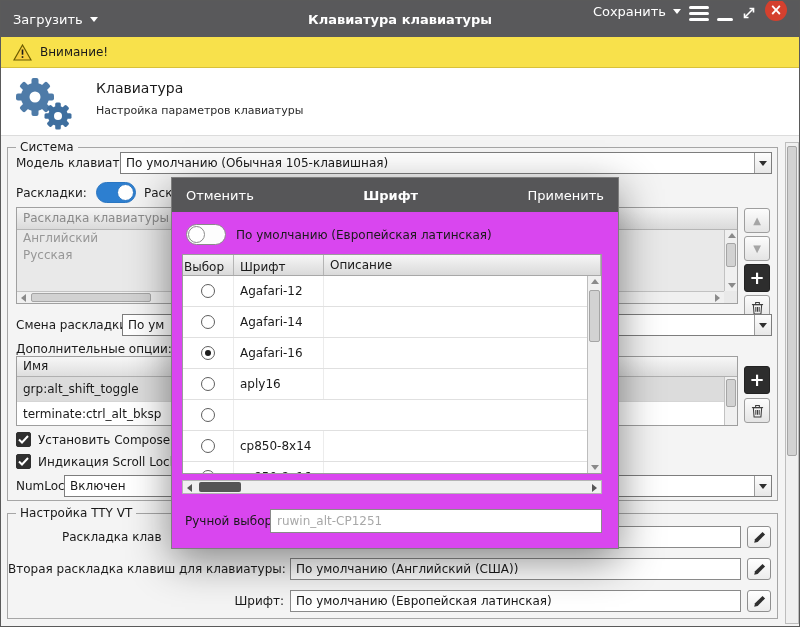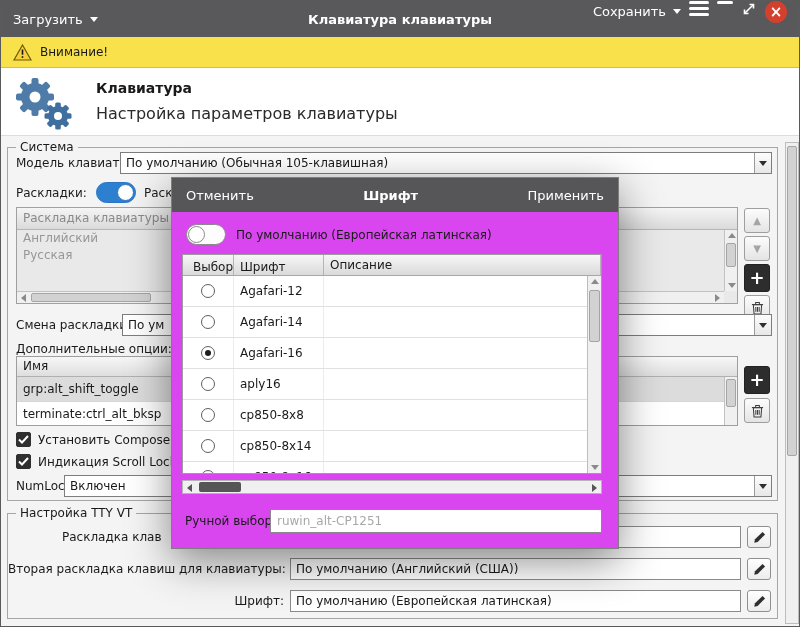--- a/index.html
+++ b/index.html
@@ -7,34 +7,34 @@
   .screen{position:relative;width:800px;height:627px;background:#f4f4f4;
     font-family:"DejaVu Sans","Liberation Sans",sans-serif;font-size:12px;color:#1a1a1a;
     border:1px solid #5a5a5a;overflow:hidden;margin:0 auto}
   .abs{position:absolute}
 
   
   .titlebar{position:absolute;left:0;top:0;width:100%;height:36px;background:#59595b;color:#fff;display:flex;align-items:center}
   .tb-menu{display:flex;align-items:center;gap:7px;padding:16px 12px;height:100%;font-size:13px;cursor:default}
   .caret-down{width:0;height:0;border:4px solid transparent;border-top:5px solid #fff;margin-top:5px}
   .tb-title{position:absolute;left:0;right:0;text-align:center;font-size:13px;font-weight:bold;pointer-events:none}
-  .tb-right{position:absolute;right:12px;top:0;height:20px;display:flex;align-items:flex-start;gap:8px}
+  .tb-right{position:absolute;right:12px;top:0;height:20px;display:flex;align-items:flex-end;gap:8px}
   .icon-btn{display:flex;align-items:center;justify-content:center}
   .burger{display:flex;flex-direction:column;gap:3px}
   .burger i{display:block;width:20px;height:3px;background:#fff;border-radius:2px}
   .minbar{width:16px;height:3px;background:#fff;border-radius:2px}
   .close-btn{width:22px;height:22px;border-radius:50%;background:#d4402e;display:flex;align-items:center;justify-content:center;color:#fff;font-size:15px;font-weight:bold;line-height:1}
 
   
   .warnbar{position:absolute;left:0;top:36px;width:100%;height:31px;background:#f8e14b;border-bottom:1px solid #d8c139;display:flex;align-items:center;gap:8px;padding:0 12px}
 
   
   .appheader{position:absolute;left:0;top:67px;width:100%;height:68px;background:#fff;border-bottom:1px solid #dcdcdc}
-  .h-title{position:absolute;left:95px;top:12px;font-size:14px;font-weight:bold}
-  .h-sub{position:absolute;left:95px;top:36px;font-size:16px;color:#2a2a2a}
+  .h-title{position:absolute;left:95px;top:12px;font-size:14px;font-weight:normal}
+  .h-sub{position:absolute;left:95px;top:36px;font-size:11px;color:#2a2a2a}
 
   
   .groupbox{position:absolute;border:1px solid #a6a6a6}
   .legend{position:absolute;top:-8px;left:8px;background:#f4f4f4;padding:0 4px;font-size:12px}
   .lbl{position:absolute;font-size:12px;line-height:22px;white-space:nowrap}
   .rlabel{position:absolute;font-size:12px;line-height:22px;text-align:right;white-space:nowrap}
 
   
   .combo{position:absolute;background:#fff;border:1px solid #7d7d7d;height:22px}
   .combo .ctext{position:absolute;left:5px;top:1px;line-height:19px;white-space:nowrap;overflow:hidden;right:20px}
@@ -329,21 +329,21 @@
       <span>Применить</span>
     </div>
 
     <div class="toggle" style="left:14px;top:46px">
         <span class="knob"></span>
       </div>
     <span class="lbl" style="left:64px;top:46px">По умолчанию (Европейская латинская)</span>
 
     <div class="ftable">
       <div class="fhead">
-        <div class="fc1" style="justify-content:flex-start;padding-left:10px">Выбор</div>
+        <div class="fc1" style="justify-content:flex-start;padding-left:1px">Выбор</div>
         <div class="fc2">Шрифт</div>
         <div class="fc3" style="padding:3px 0 0 6px">Описание</div>
       </div>
 
       <div class="frow">
         <div class="fc1">
             <span class="radio"></span>
           </div>
         <div class="fc2">Agafari-12</div>
         <div class="fc3"></div>
@@ -366,21 +366,20 @@
         <div class="fc1">
             <span class="radio"></span>
           </div>
         <div class="fc2">aply16</div>
         <div class="fc3"></div>
       </div>
       <div class="frow">
         <div class="fc1">
             <span class="radio"></span>
           </div>
-        <div class="fc2">cp850-8x8</div>
         <div class="fc3"></div>
       </div>
       <div class="frow">
         <div class="fc1">
             <span class="radio"></span>
           </div>
         <div class="fc2">cp850-8x14</div>
         <div class="fc3"></div>
       </div>
       <div class="frow">

